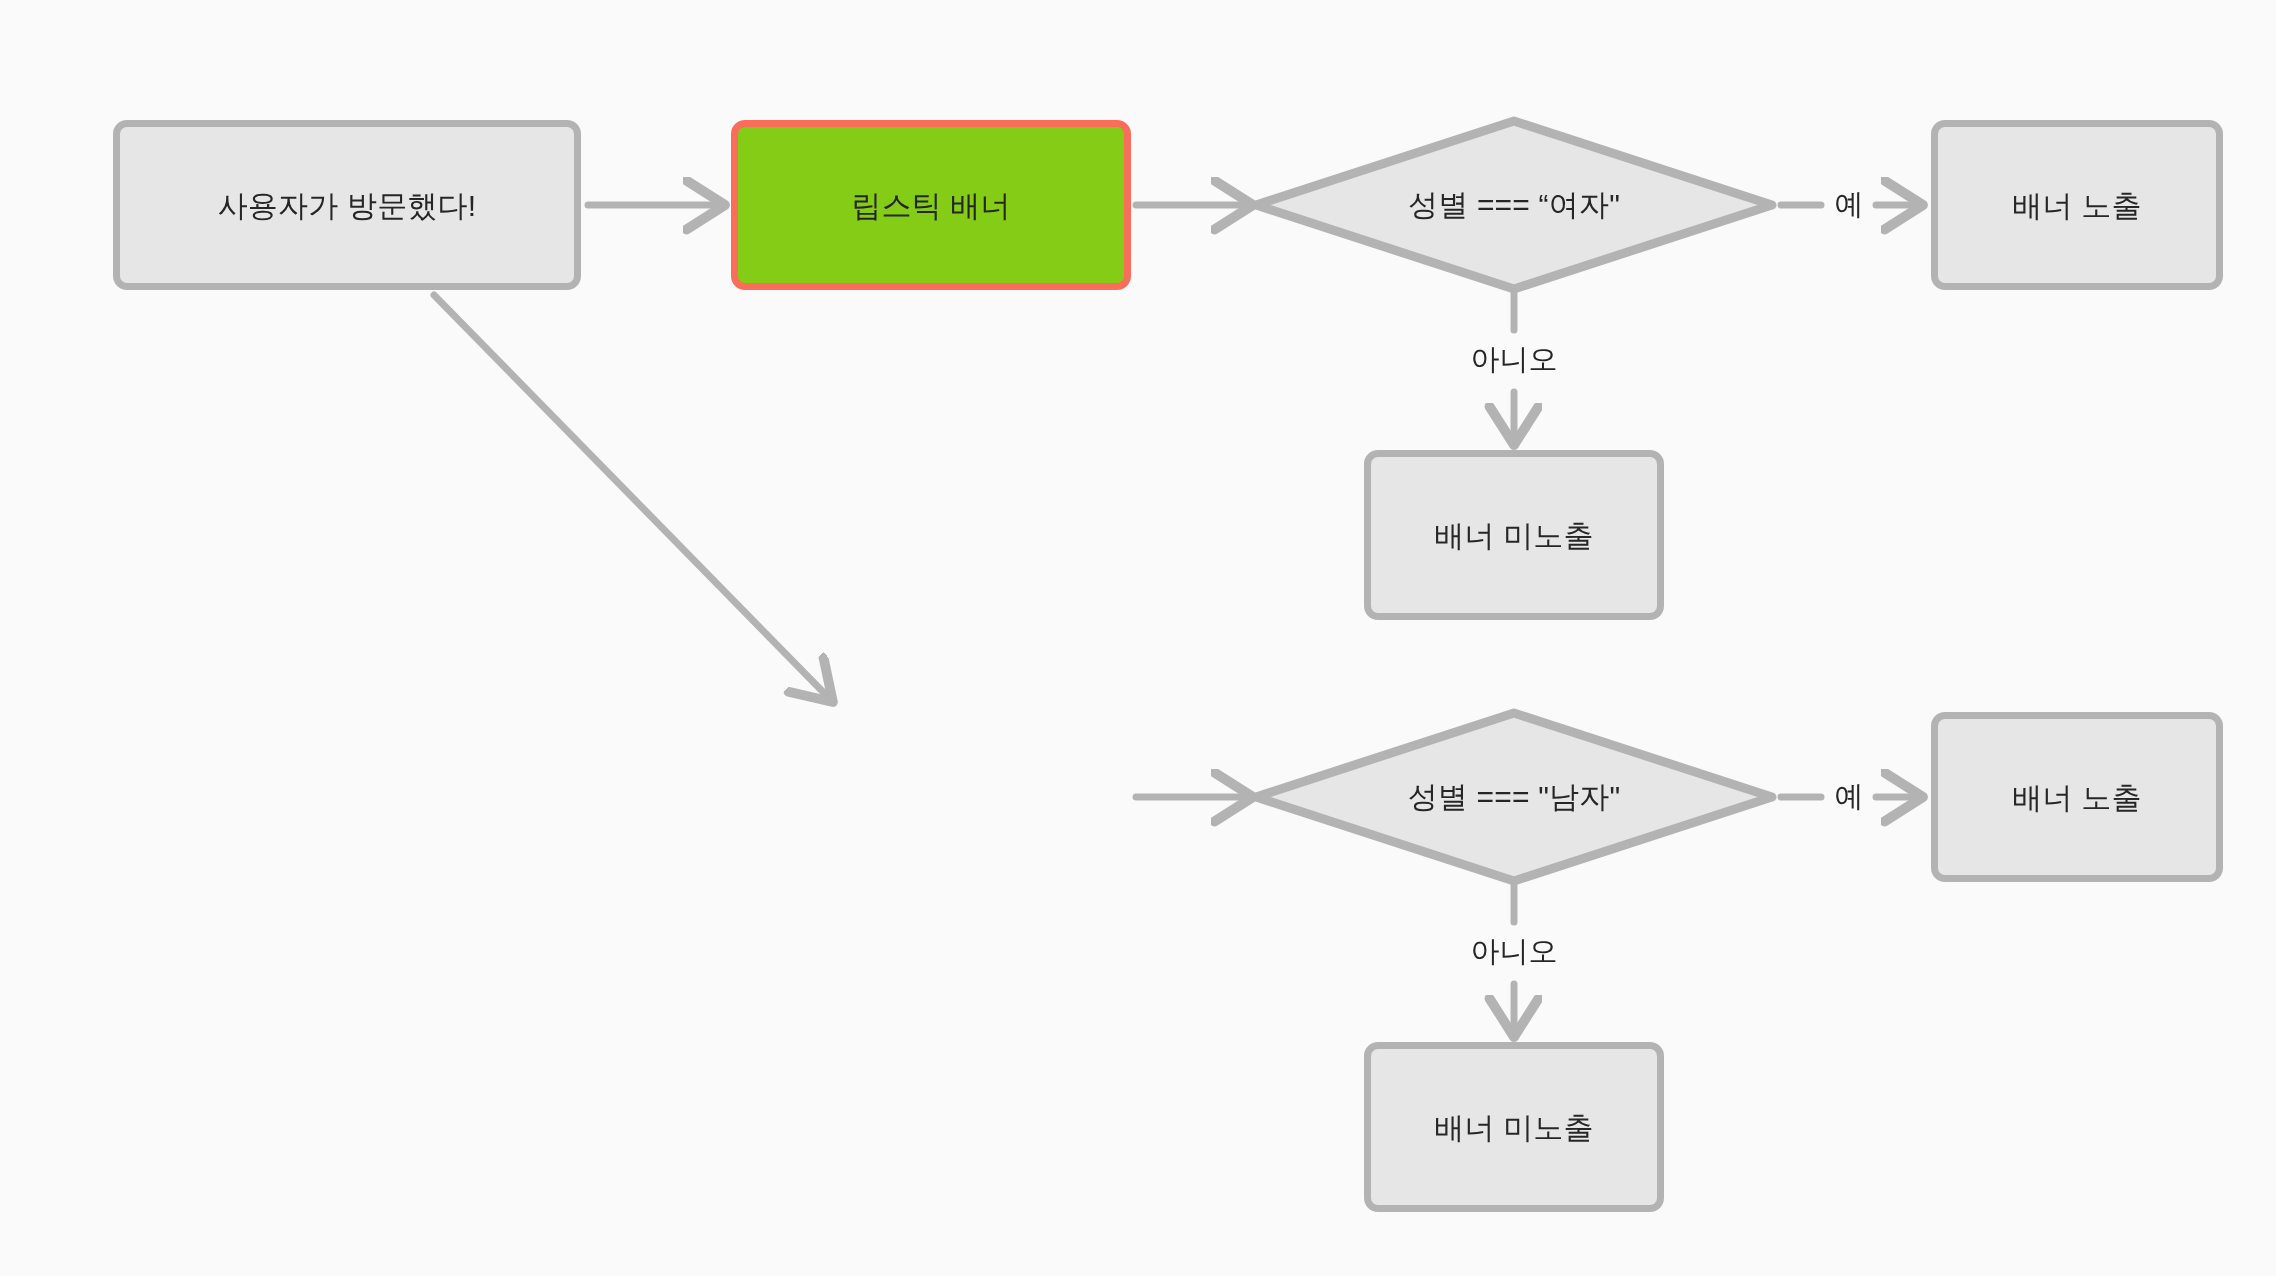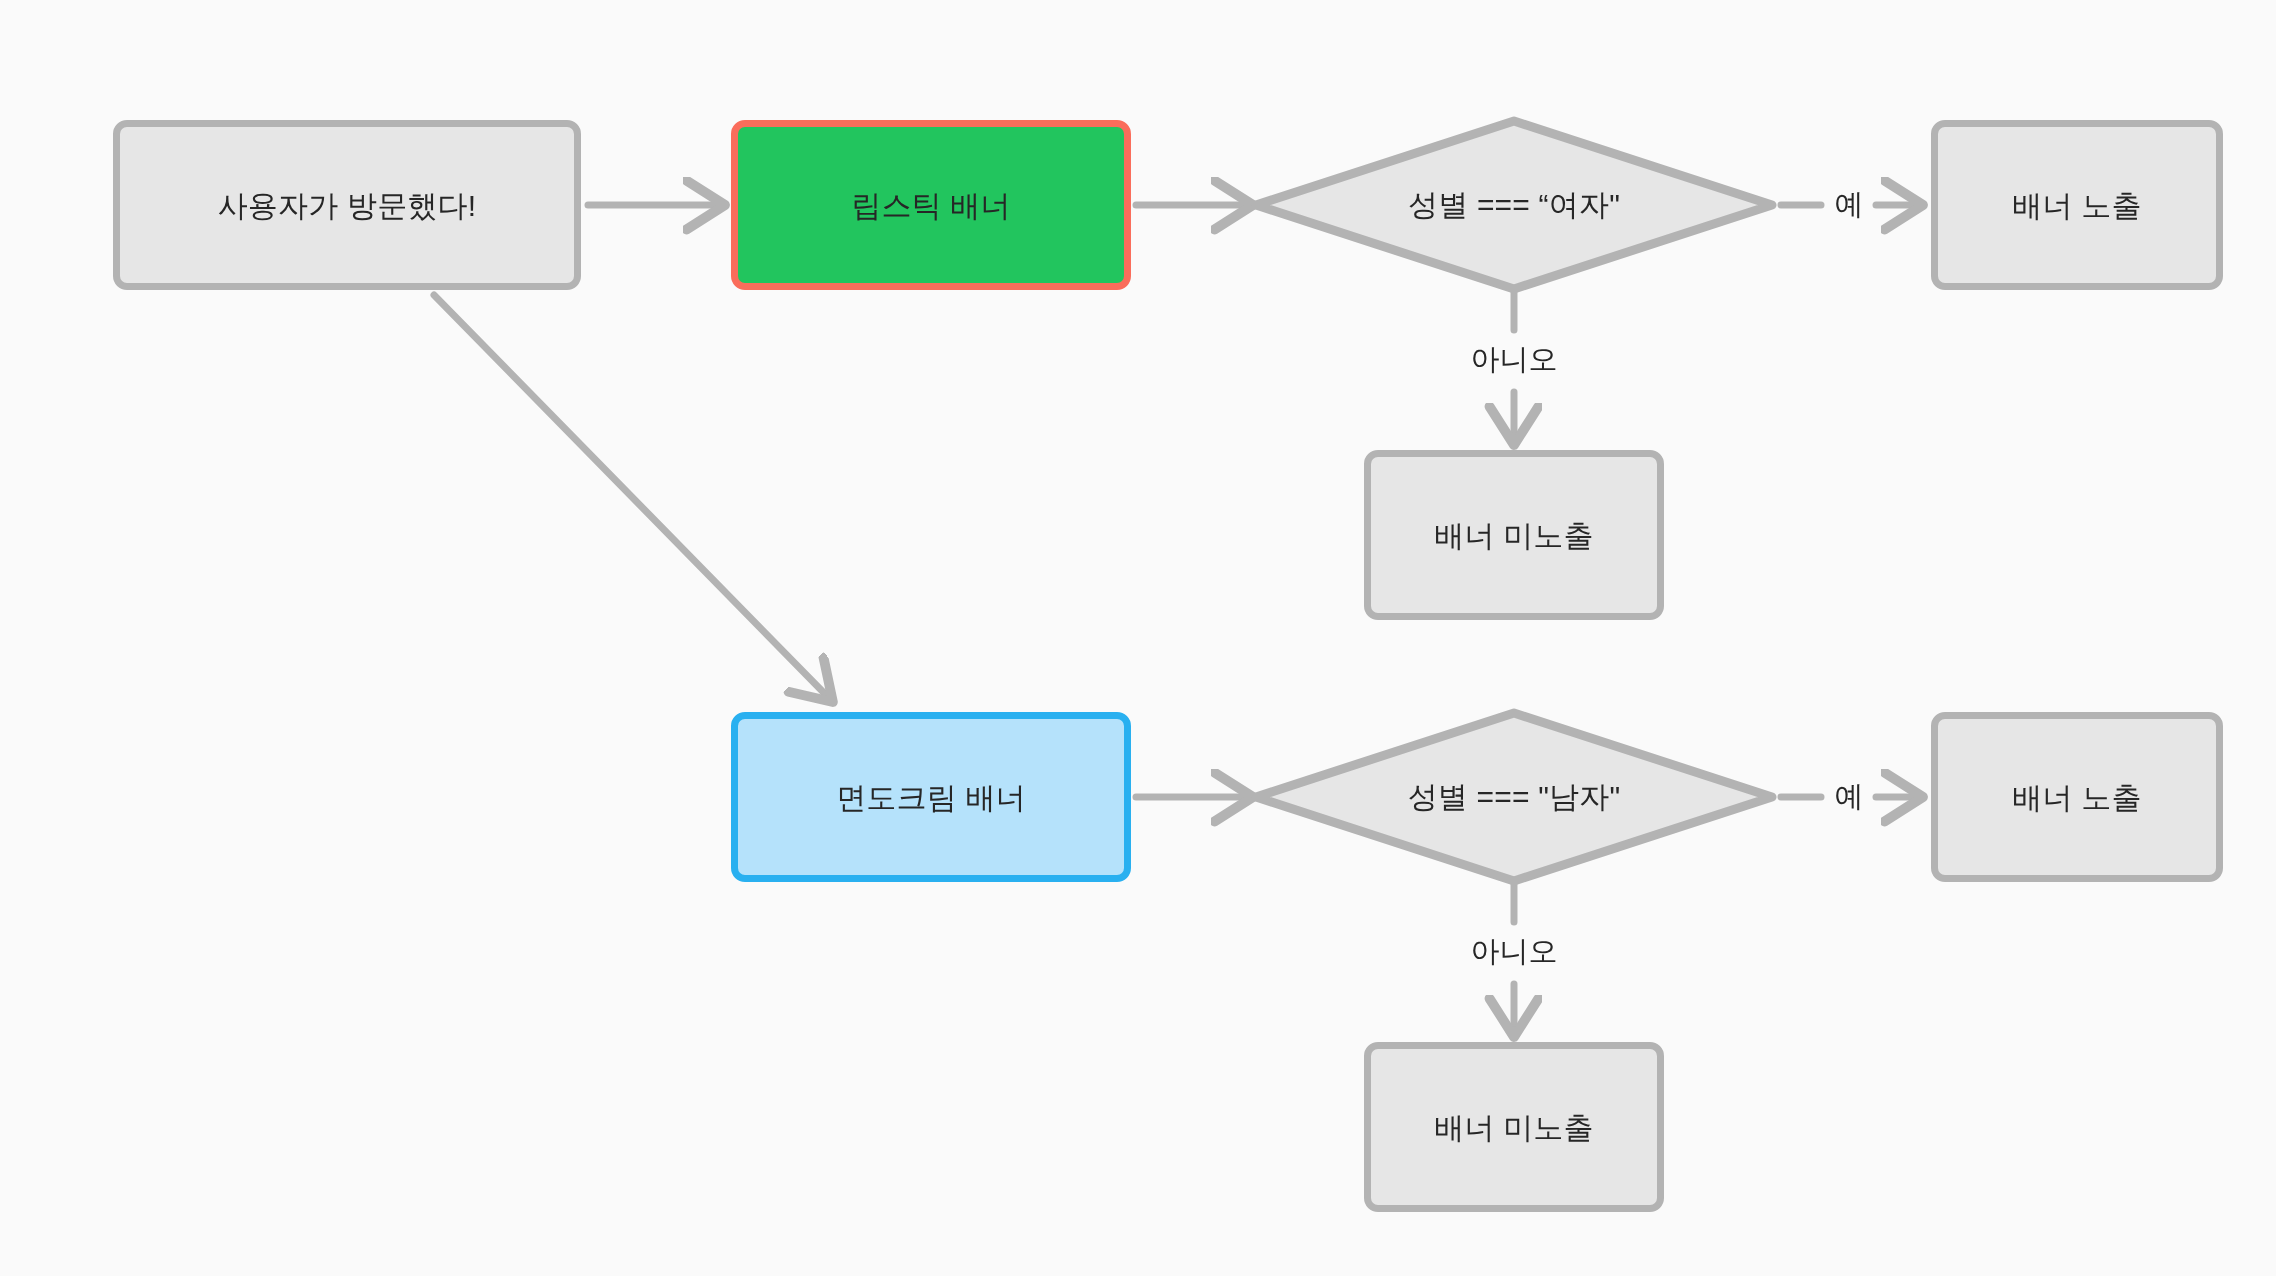--- a/index.html
+++ b/index.html
@@ -41,21 +41,21 @@
     line-height: 1.3;
     color: #262626;
     letter-spacing: 0.2px;
   }
   .node.gray {
     background: #e6e6e6;
     border-color: #b3b3b3;
     border-width: 7px;
   }
   .node.red {
-    background: #22c55e;
+    background: #84cc16;
     border-color: #fa6d5b;
     border-width: 7px;
   }
   .node.blue {
     background: #b5e2fb;
     border-color: #29b0f0;
     border-width: 7px;
   }
   .diamond-wrap {
     position: absolute;
@@ -157,23 +157,20 @@
   <div class="node gray" style="left:1903px; top:120px; width:292px; height:170px;">
     <span>배너 노출</span>
   </div>
 
   <div class="edge-label" style="left:1420px; top:338px; width:132px; height:44px;">아니오</div>
 
   <div class="node gray" style="left:1336px; top:450px; width:300px; height:170px;">
     <span>배너 미노출</span>
   </div>
 
-  <div class="node blue" style="left:703px; top:712px; width:400px; height:170px;">
-    <span>면도크림 배너</span>
-  </div>
 
   <div class="diamond-wrap" style="left:1222px; top:707px; width:528px; height:180px;">
     <svg width="528" height="180" viewBox="0 0 528 180" xmlns="http://www.w3.org/2000/svg">
       <polygon points="264,6 522,90 264,174 6,90" fill="#e6e6e6" stroke="#b3b3b3" stroke-width="9" stroke-linejoin="round"></polygon>
     </svg>
     <div class="diamond-label">성별 === "남자"</div>
   </div>
 
   <div class="edge-label" style="left:1795px; top:775px; width:52px; height:44px;">예</div>
 

